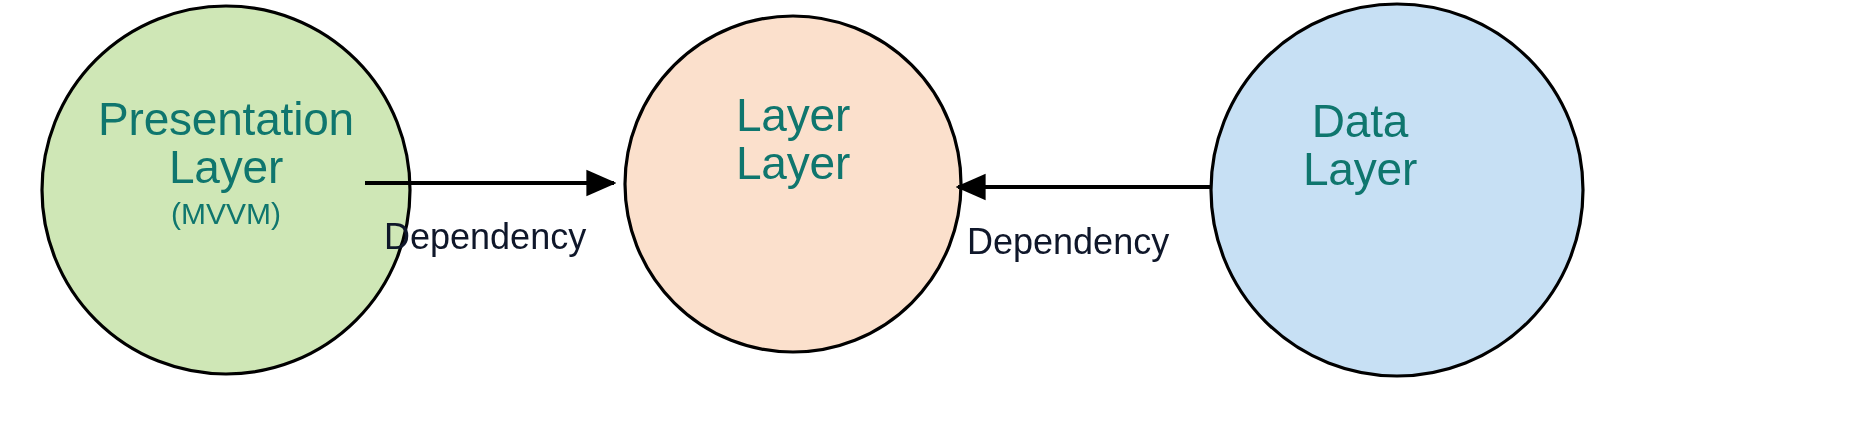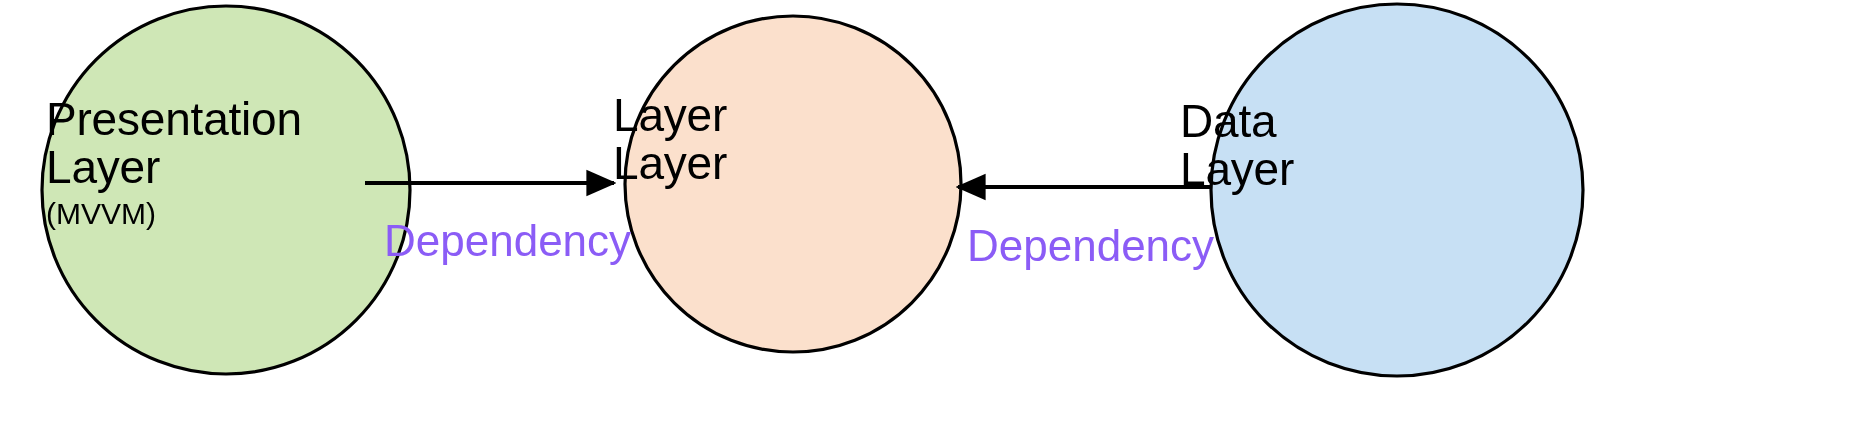--- a/index.html
+++ b/index.html
@@ -21,39 +21,40 @@
   #diagram-svg {
     position: absolute;
     left: 0;
     top: 0;
     width: 1862px;
     height: 446px;
     display: block;
   }
   .node-text {
     position: absolute;
-    color: #000000;
+    text-align: center;
+    color: #0f766e;
     line-height: 1.04;
     pointer-events: none;
     -webkit-font-smoothing: antialiased;
   }
   .node-title {
     font-size: 46px;
     letter-spacing: -0.2px;
     white-space: nowrap;
   }
   .node-sub {
     font-size: 30px;
     margin-top: 6px;
     white-space: nowrap;
   }
   .edge-label {
     position: absolute;
-    font-size: 44px;
-    color: #8b5cf6;
+    font-size: 36px;
+    color: #0f172a;
     white-space: nowrap;
     pointer-events: none;
   }
 </style>
 </head>
 <body>
 
 <div id="canvas">
 
   <svg id="diagram-svg" viewBox="0 0 1862 446" xmlns="http://www.w3.org/2000/svg">

